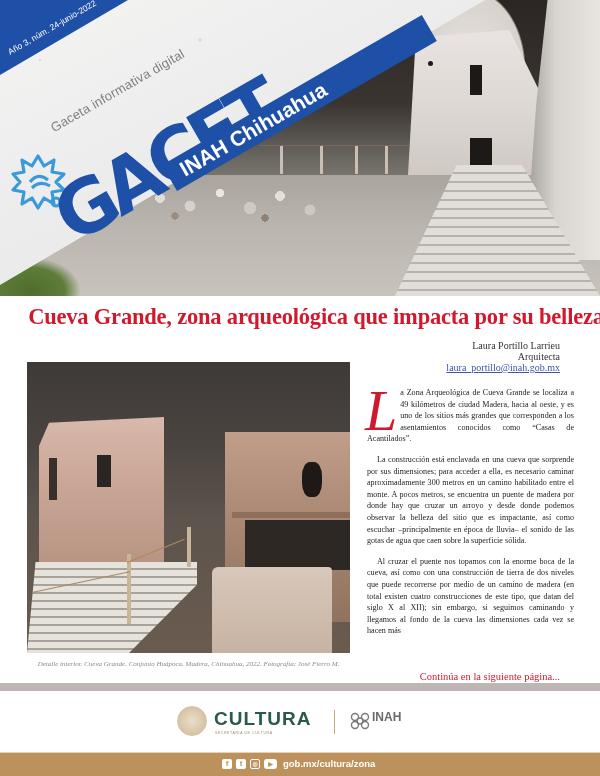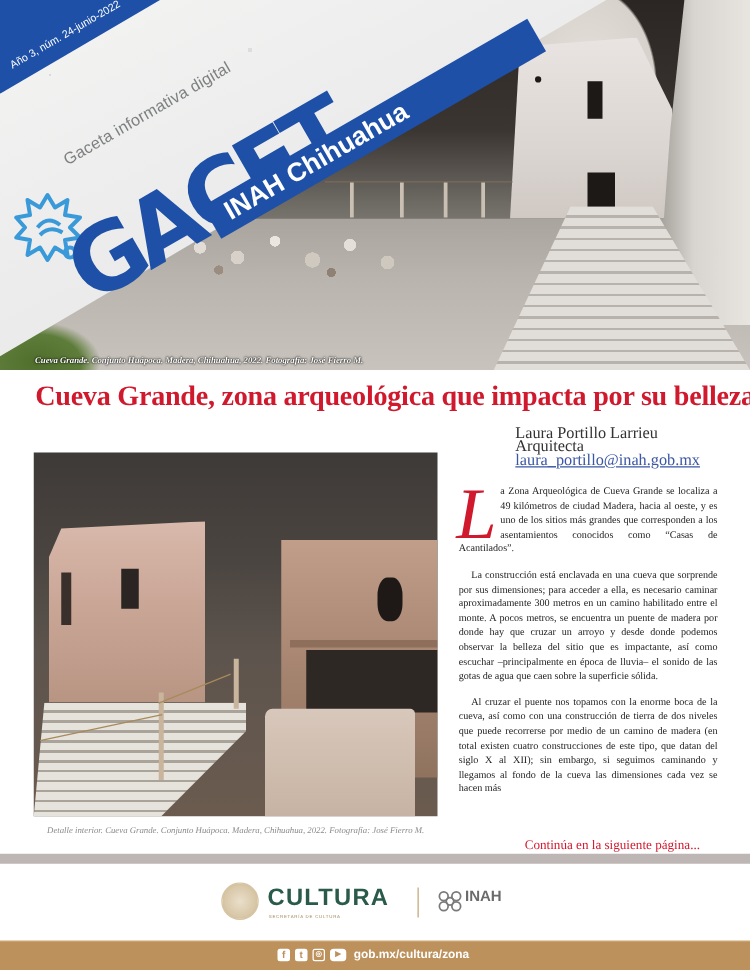--- a/index.html
+++ b/index.html
@@ -108,22 +108,22 @@
     text-shadow: 0 0 2px #000, 0 0 1px #000;
   }
 
   
   .headline {
     position: absolute; left: 16px; top: 304px; width: 600px; text-align: center;
     color: #d1192e; font-family: "Liberation Serif", serif; font-weight: bold; font-size: 22.5px;
     letter-spacing: -0.2px;
   }
   .byline {
-    position: absolute; right: 40px; top: 340px; 
-    font-size: 13px; line-height: 11px; color: #333; margin-left: 24px;
+    position: absolute; right: 40px; top: 340px; text-align: right;
+    font-size: 10px; line-height: 11px; color: #333; margin-left: 24px;
   }
   .byline .email { color: #3b56a5; text-decoration: underline; }
 
   .main-photo {
     position: absolute; left: 27px; top: 362px; width: 323px; height: 291px; overflow: hidden;
     background: linear-gradient(180deg, #3e3a37 0%, #4b4541 30%, #5d544d 55%, #6b5b4f 100%);
   }
   .mp-left-bldg {
     position: absolute; left: 12px; top: 55px; width: 125px; height: 145px;
     background: linear-gradient(180deg, #d8b9ab 0%, #caa697 45%, #b89583 100%);
@@ -244,21 +244,20 @@
       <path d="M28 6 L34 16 L44 10 L42 22 L54 24 L46 32 L54 40 L42 42 L44 54 L34 48 L28 58 L22 48 L12 54 L14 42 L3 40 L10 32 L3 24 L14 22 L12 10 L22 16 Z"></path>
       <path d="M20 32 Q28 22 38 30"></path>
       <path d="M22 38 Q30 30 40 36"></path>
       <circle cx="46" cy="52" r="4"></circle>
     </g>
   </svg>
 
   <div class="gacet-word">GACET</div>
   <div class="inah-band">INAH Chihuahua</div>
 
-  <div class="banner-caption">Cueva Grande. Conjunto Huápoca. Madera, Chihuahua, 2022. Fotografía: José Fierro M.</div>
 </div>
 
 <h1 class="headline">Cueva Grande, zona arqueológica que impacta por su belleza</h1>
 
 <div class="byline">
   <div>Laura Portillo Larrieu</div>
   <div>Arquitecta</div>
   <div class="email">laura_portillo@inah.gob.mx</div>
 </div>
 

